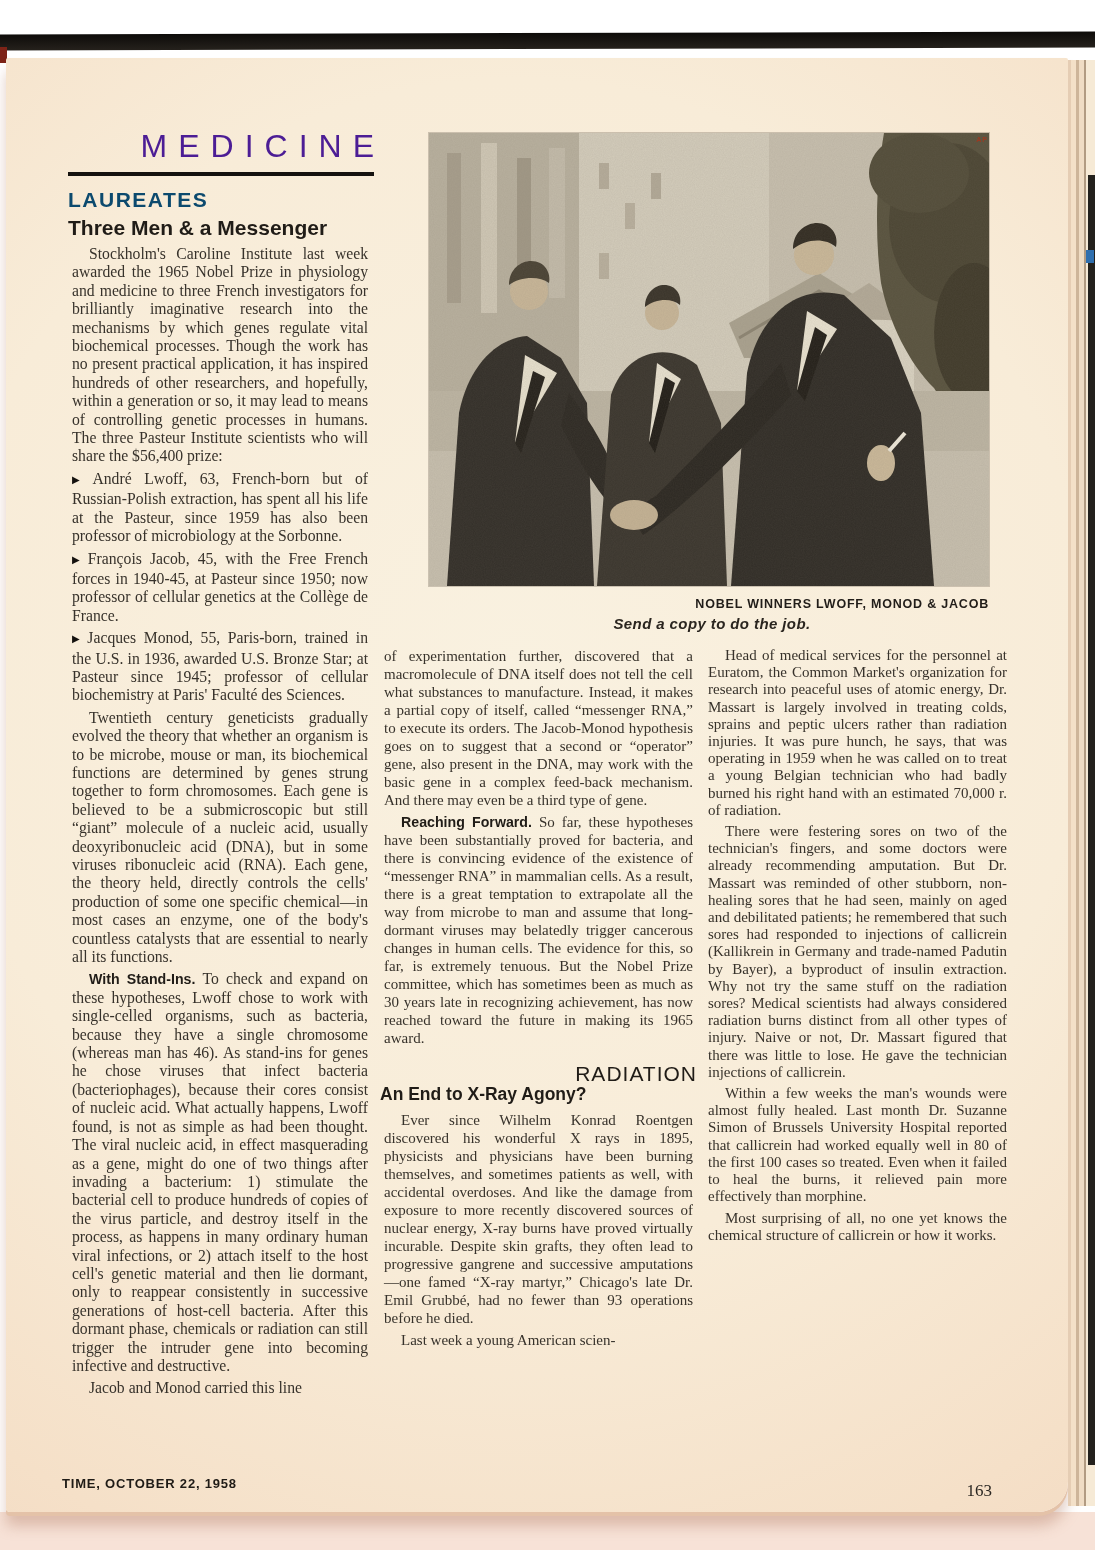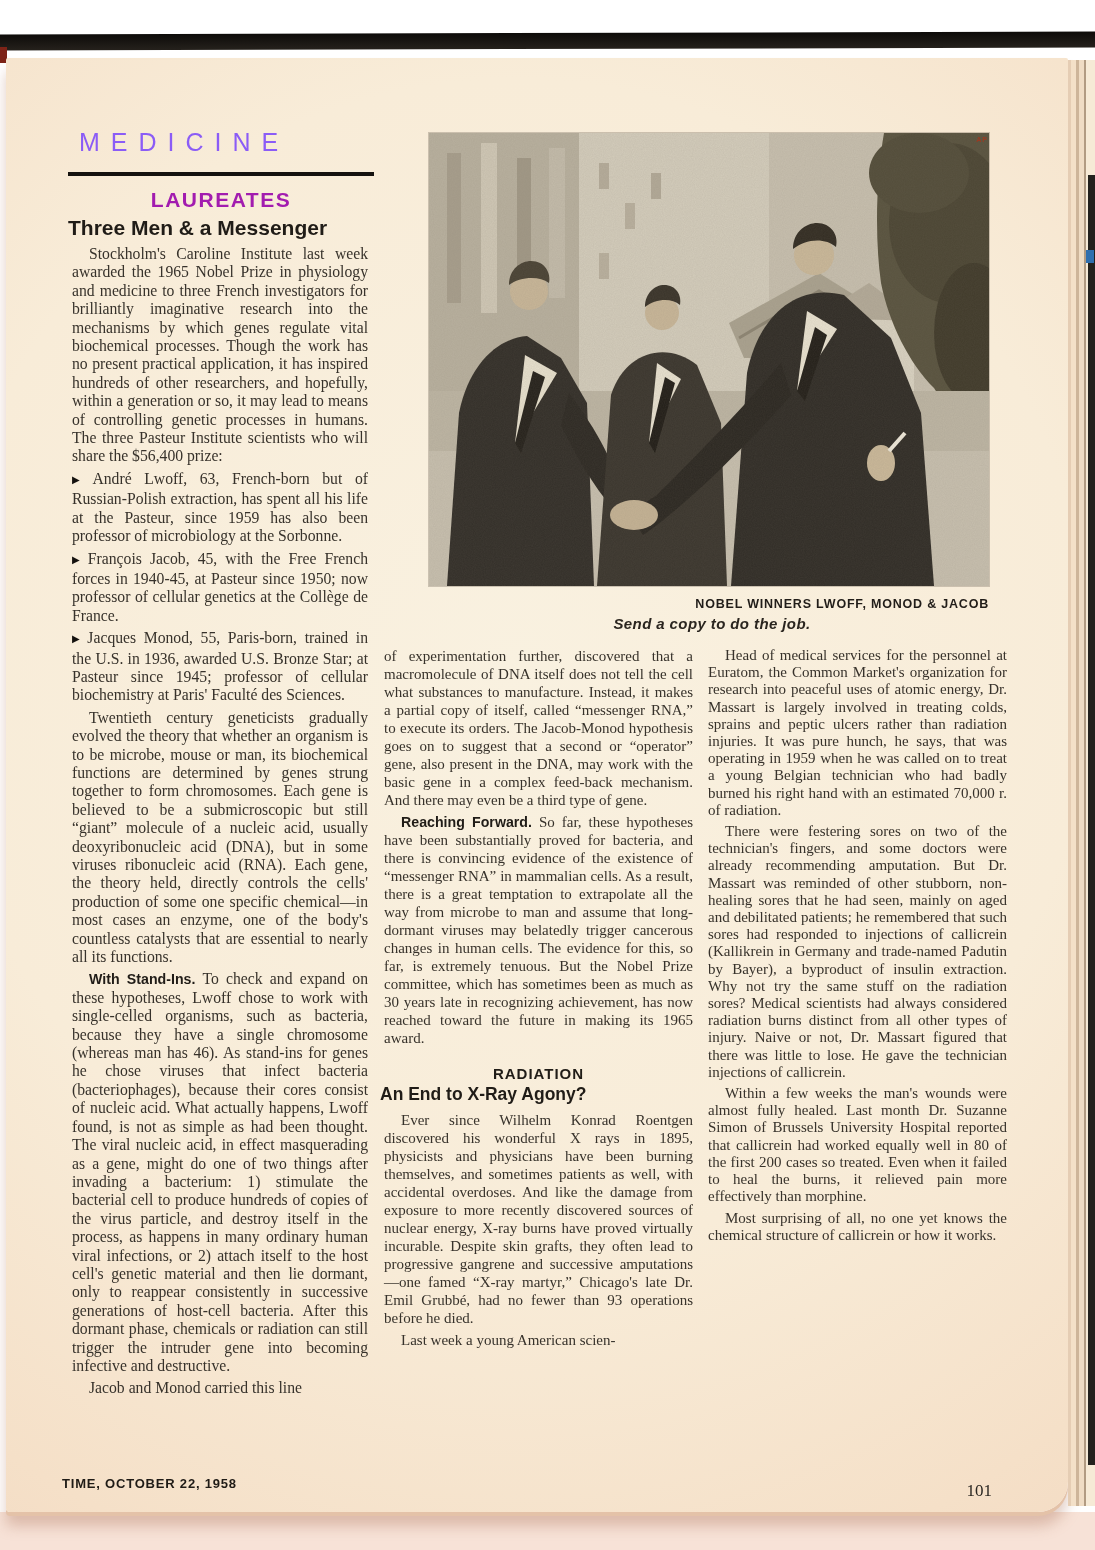--- a/index.html
+++ b/index.html
@@ -10,40 +10,40 @@
   .red-mark{position:absolute;left:0;top:47px;width:7px;height:16px;background:#7d2317;}
   .below-page{position:absolute;left:0;top:1512px;width:1095px;height:38px;background:#f7e2d7;}
   .page{position:absolute;left:6px;top:58px;width:1062px;height:1454px;
        background:radial-gradient(120% 90% at 48% 42%, #f9f1e0 0%, #f8ecd8 45%, #f5e0c8 72%, #f0d2bb 100%);
        border-radius:2px 2px 30px 4px;
        box-shadow:0 4px 0 #e4c2a8, 0 14px 14px rgba(175,122,96,.38);}
   .right-stack{position:absolute;left:1068px;top:60px;width:27px;height:1446px;
        background:linear-gradient(90deg,#e5cdb4 0 3px,#f3e0c8 3px 8px,#cdb59a 8px 11px,#efdcc4 11px 16px,#b19b82 16px 18px,#f6ead6 18px 27px);}
   .dark-right-edge{position:absolute;left:1088px;top:175px;width:7px;height:1290px;background:#23211d;}
   .blue-mark{position:absolute;left:1086px;top:250px;width:8px;height:13px;background:#2f6fae;}
-  .masthead{position:absolute;left:68px;top:128px;width:306px;text-align:left;
-       font-family:"Liberation Sans",sans-serif;font-size:25px;font-weight:400;
-       letter-spacing:11px;padding-left:11px;color:#8b5cf6;}
+  .masthead{position:absolute;left:68px;top:128px;width:306px;text-align:right;
+       font-family:"Liberation Sans",sans-serif;font-size:32px;font-weight:400;
+       letter-spacing:11px;padding-left:11px;color:#4c1d95;}
   .masthead-rule{position:absolute;left:68px;top:172px;width:306px;height:4px;background:#15120f;}
-  .kicker-l{position:absolute;left:68px;top:188px;width:306px;text-align:center;
-       font-family:"Liberation Sans",sans-serif;font-weight:700;font-size:21px;letter-spacing:1.5px;color:#a21caf;}
+  .kicker-l{position:absolute;left:68px;top:188px;width:306px;text-align:left;
+       font-family:"Liberation Sans",sans-serif;font-weight:700;font-size:21px;letter-spacing:1.5px;color:#0c4a6e;}
   .headline-l{position:absolute;left:68px;top:216px;width:306px;
        font-family:"Liberation Sans",sans-serif;font-weight:700;font-size:21px;color:#201c17;}
 
   .col{position:absolute;overflow:hidden;color:#37322b;text-align:justify;}
   .col1{left:68px;top:241px;width:304px;height:1236px;font-size:15.7px;line-height:18.4px;}
   .col2{left:380px;top:643px;width:317px;height:856px;font-size:15px;line-height:18px;}
   .col3{left:704px;top:643px;width:307px;height:820px;font-size:15px;line-height:17.2px;}
   .col p{margin:4px;}
   .col p.indent{text-indent:17px;}
   .col p.runin{text-indent:17px;}
   .bmark{font-size:10px;margin-right:4px;position:relative;top:-1px;color:#14110e;}
   .lead{font-family:"Liberation Sans",sans-serif;font-weight:700;font-size:14.2px;color:#201c17;}
-  .kicker-r{font-family:"Liberation Sans",sans-serif;font-weight:700;font-size:15px;
-       letter-spacing:1px;text-align:center;color:#201c17;margin:18px 0 2px;}
+  .kicker-r{font-family:"Liberation Sans",sans-serif;font-weight:400;font-size:21px;
+       letter-spacing:1px;text-align:right;color:#201c17;margin:18px 0 2px;}
   .headline-r{font-family:"Liberation Sans",sans-serif;font-weight:700;font-size:17.5px;
        color:#201c17;text-align:left;text-indent:0;margin:2px 0 8px;}
 
   .photo-wrap{position:absolute;left:429px;top:133px;width:560px;height:453px;
        box-shadow:0 0 0 1px rgba(120,110,95,.35);}
   .photo-wrap svg{display:block;width:100%;height:100%;}
   .photo-credit{position:absolute;left:948px;top:136px;width:40px;text-align:right;
        font-family:"Liberation Sans",sans-serif;font-weight:700;font-size:7px;
        letter-spacing:1px;color:#9a3b22;}
   .caption1{position:absolute;left:429px;top:597px;width:560px;text-align:right;
@@ -148,18 +148,18 @@
   <p class="runin"><span class="lead">Reaching Forward.</span> <span>So far, these hypotheses have been substantially proved for bacteria, and there is convincing evidence of the existence of “messenger RNA” in mammalian cells. As a result, there is a great temptation to extrapolate all the way from microbe to man and assume that long-dormant viruses may belatedly trigger cancerous changes in human cells. The evidence for this, so far, is extremely tenuous. But the Nobel Prize committee, which has sometimes been as much as 30 years late in recognizing achievement, has now reached toward the future in making its 1965 award.</span></p>
   <div class="kicker-r">RADIATION</div>
   <div class="headline-r">An End to X-Ray Agony?</div>
   <p class="indent">Ever since Wilhelm Konrad Roentgen discovered his wonderful X rays in 1895, physicists and physicians have been burning themselves, and sometimes patients as well, with accidental overdoses. And like the damage from exposure to more recently discovered sources of nuclear energy, X-ray burns have proved virtually incurable. Despite skin grafts, they often lead to progressive gangrene and successive amputations—one famed “X-ray martyr,” Chicago's late Dr. Emil Grubbé, had no fewer than 93 operations before he died.</p>
   <p class="indent">Last week a young American scien-</p>
 </div>
 
 <div class="col col3">
   <p class="indent">Head of medical services for the personnel at Euratom, the Common Market's organization for research into peaceful uses of atomic energy, Dr. Massart is largely involved in treating colds, sprains and peptic ulcers rather than radiation injuries. It was pure hunch, he says, that was operating in 1959 when he was called on to treat a young Belgian technician who had badly burned his right hand with an estimated 70,000 r. of radiation.</p>
   <p class="indent">There were festering sores on two of the technician's fingers, and some doctors were already recommending amputation. But Dr. Massart was reminded of other stubborn, non-healing sores that he had seen, mainly on aged and debilitated patients; he remembered that such sores had responded to injections of callicrein (Kallikrein in Germany and trade-named Padutin by Bayer), a byproduct of insulin extraction. Why not try the same stuff on the radiation sores? Medical scientists had always considered radiation burns distinct from all other types of injury. Naive or not, Dr. Massart figured that there was little to lose. He gave the technician injections of callicrein.</p>
-  <p class="indent">Within a few weeks the man's wounds were almost fully healed. Last month Dr. Suzanne Simon of Brussels University Hospital reported that callicrein had worked equally well in 80 of the first 200 cases so treated. Even when it failed to heal the burns, it relieved pain more effectively than morphine.</p>
+  <p class="indent">Within a few weeks the man's wounds were almost fully healed. Last month Dr. Suzanne Simon of Brussels University Hospital reported that callicrein had worked equally well in 80 of the first 100 cases so treated. Even when it failed to heal the burns, it relieved pain more effectively than morphine.</p>
   <p class="indent">Most surprising of all, no one yet knows the chemical structure of callicrein or how it works.</p>
 </div>
 
 <div class="footer">TIME, OCTOBER 22, 1958</div>
-<div class="pagenum">101</div>
+<div class="pagenum">163</div>
 
 </body></html>

